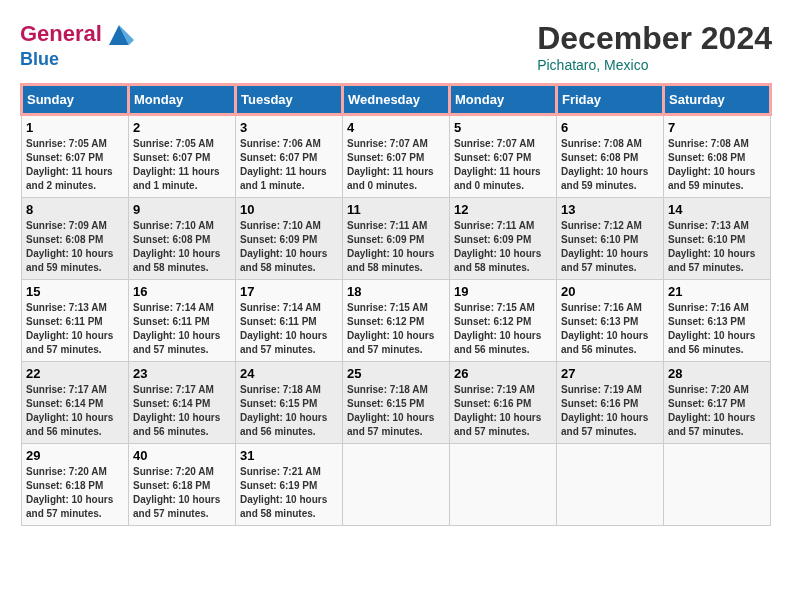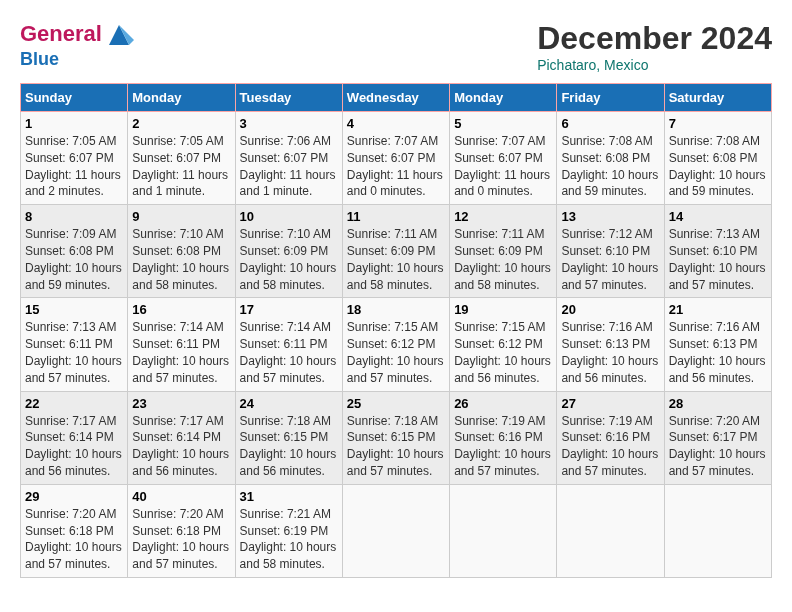--- a/index.html
+++ b/index.html
@@ -51,21 +51,21 @@
       border-collapse: collapse;
       font-size: 11px;
     }
     .calendar thead th {
       background: #1a6fb5;
       color: #fff;
       padding: 6px 4px;
       text-align: left;
       font-size: 13px;
       font-weight: bold;
-      border: 1px solid #fca5a5;
+      border: 3px solid #fca5a5;
     }
     .calendar tbody td {
       border: 1px solid #ccc;
       vertical-align: top;
       padding: 4px;
       width: 107px;
       min-height: 80px;
     }
     .calendar tbody tr:nth-child(odd) td {
       background: #f9f9f9;
@@ -73,23 +73,24 @@
     .calendar tbody tr:nth-child(even) td {
       background: #ececec;
     }
     .day-number {
       font-size: 13px;
       font-weight: bold;
       display: block;
       margin-bottom: 2px;
     }
     .day-info {
-      font-size: 12px;
+      font-size: 10px;
       color: #333;
       line-height: 1.4;
+      font-weight: bold;
     }
     .empty-cell {
       background: #f9f9f9;
     }
   </style>
 </head>
 <body>
 
 <div class="header">
   <div class="logo">

